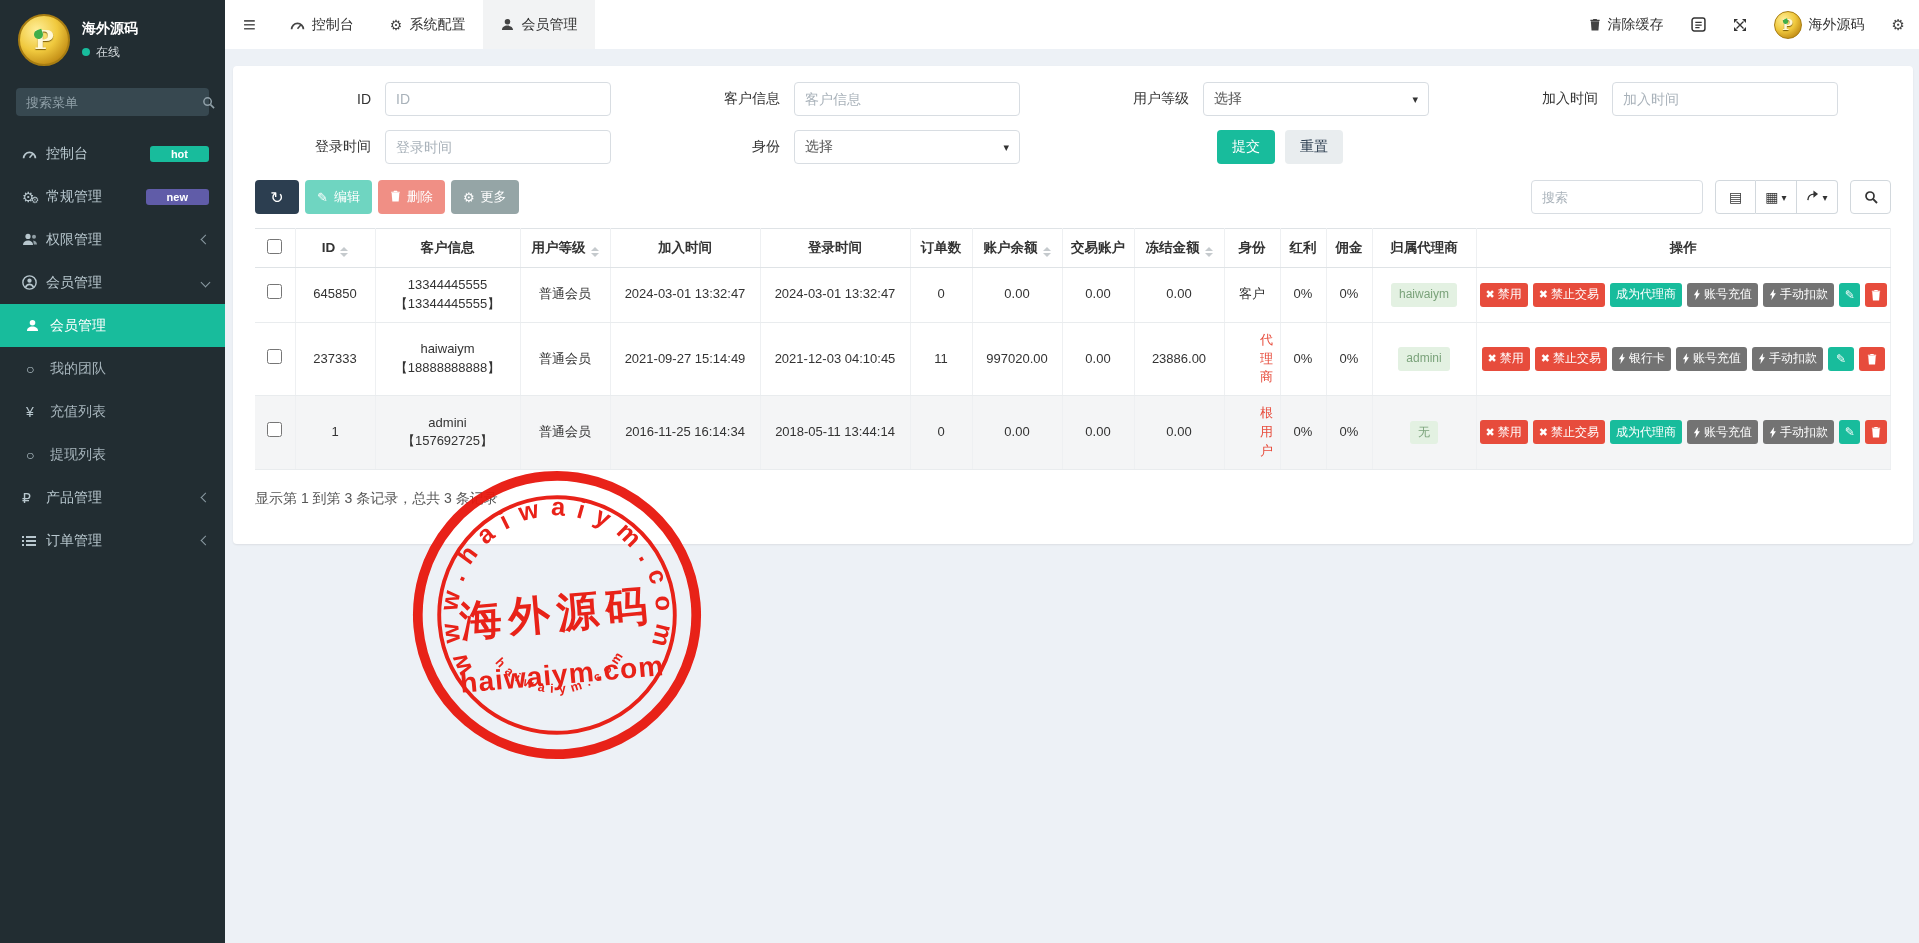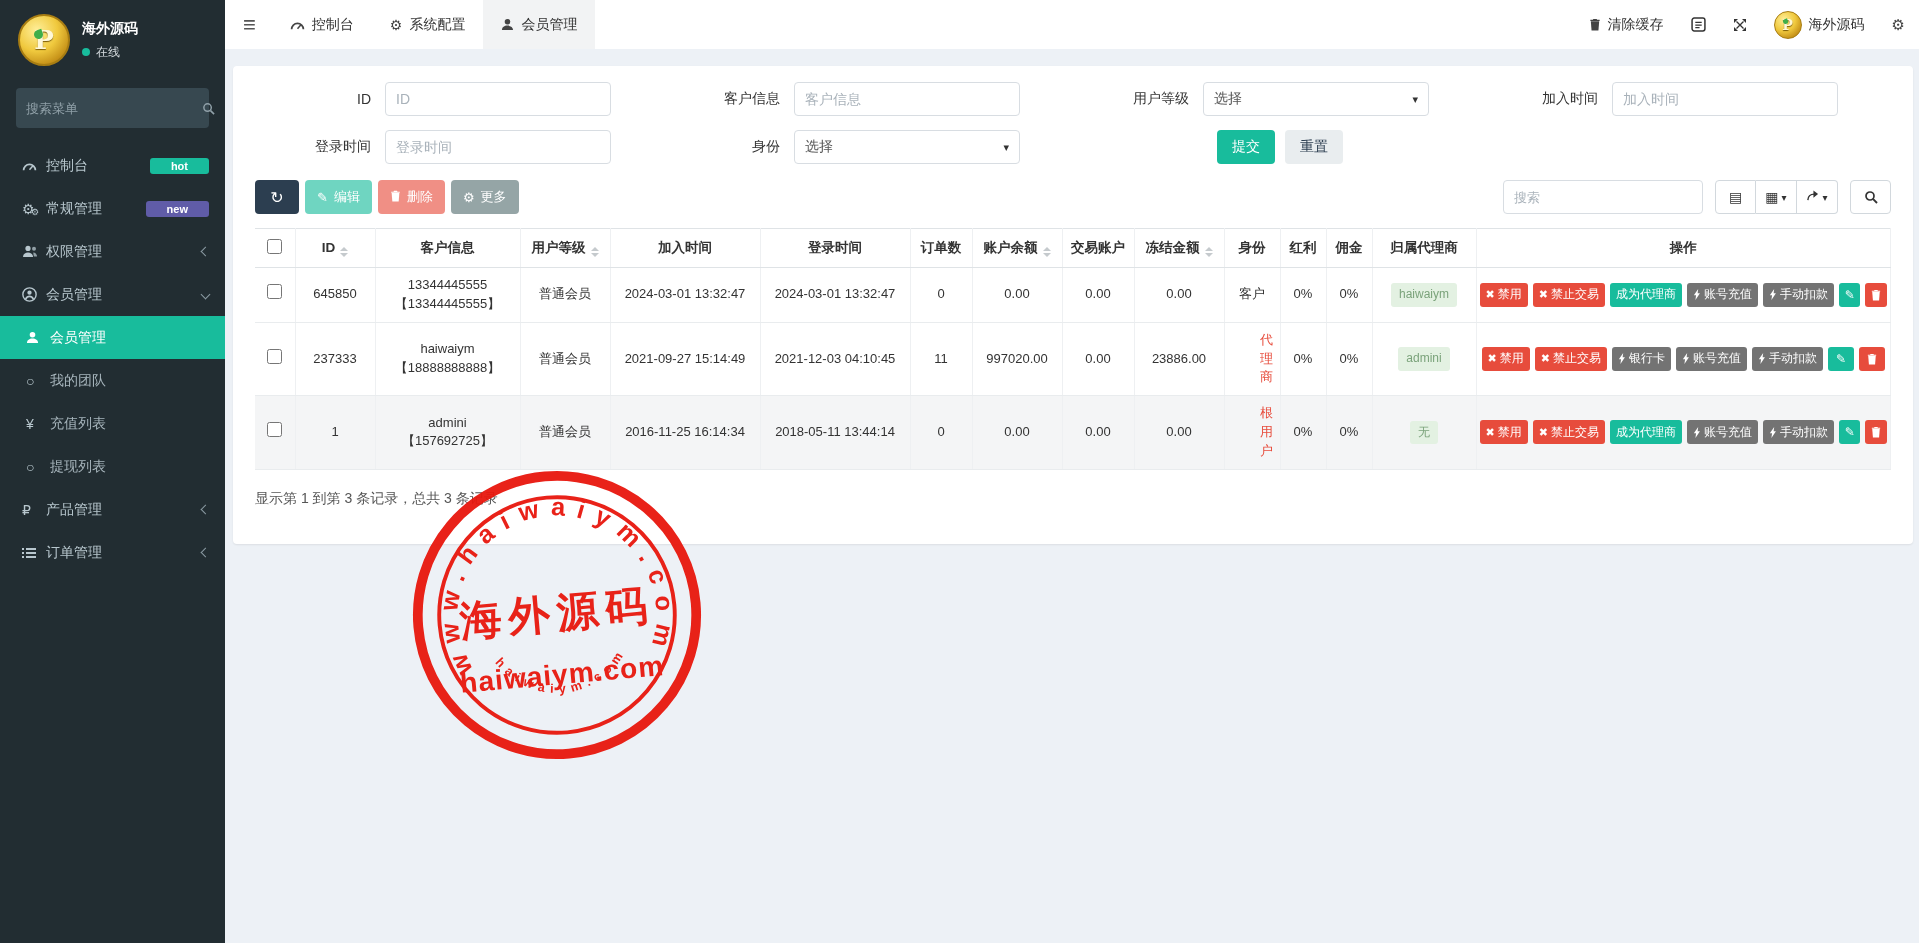--- a/index.html
+++ b/index.html
@@ -20,21 +20,21 @@
     text-shadow:0 1px 1px #7a5a06; }
   .coin i { position:absolute; left:14px; top:14px; width:9px; height:9px; border-radius:60% 0 60% 60%;
     background:#3fae4a; transform:rotate(-20deg); }
   .coin.small { width:28px; height:28px; flex:0 0 28px; border-width:1px; }
   .coin.small span { font-size:14px; }
   .coin.small i { width:5px; height:5px; left:8px; top:7px; }
   .uinfo { margin-left:12px; }
   .uname { color:#fff; font-size:14px; font-weight:bold; margin-bottom:6px; }
   .ustatus { font-size:12px; color:#d8dee1; display:flex; align-items:center; gap:6px; }
   .dot { width:8px; height:8px; border-radius:50%; background:#18bc9c; display:inline-block; }
-  .side-search { margin:10px 16px 16px 16px; background:#374850; border-radius:4px; height:40px;
+  .side-search { margin:10px 16px 16px 16px; background:#374850; border-radius:4px; height:28px;
     display:flex; align-items:center; padding:0 10px; }
   .side-search input { flex:1; background:transparent; border:none; outline:none; color:#ccd5da;
     font-size:13px; }
   .side-search input::placeholder { color:#90a0a8; }
   .side-search .sicon { color:#90a0a8; display:flex; }
   .menu { margin-top:6px; }
   .mitem { height:43px; display:flex; align-items:center; padding:0 16px 0 22px; font-size:14px;
     color:#b8c7ce; cursor:pointer; }
   .mitem .mi { width:24px; flex:0 0 24px; display:flex; align-items:center; color:#b8c7ce; font-size:14px; }
   .mitem .lbl { flex:1; }
@@ -90,21 +90,21 @@
   
   .toolbar { display:flex; align-items:center; padding:0 22px; margin-top:16px; }
   .tleft { display:flex; gap:6px; }
   .tb { border:none; border-radius:4px; height:34px; color:#fff; font-size:13px; cursor:pointer;
     display:inline-flex; align-items:center; gap:6px; padding:0 12px; }
   .tb-refresh { background:#2c3e50; width:44px; justify-content:center; font-size:16px; }
   .tb-edit { background:#18bc9c; opacity:.62; }
   .tb-del  { background:#e74c3c; opacity:.62; }
   .tb-more { background:#95a5a6; }
   .tright { margin-left:auto; display:flex; align-items:center; }
-  .tsearch { width:200px; height:34px; border:1px solid #d8dde2; border-radius:4px; padding:0 10px;
+  .tsearch { width:172px; height:34px; border:1px solid #d8dde2; border-radius:4px; padding:0 10px;
     font-size:13px; color:#555; outline:none; }
   .tsearch::placeholder { color:#a9b2ba; }
   .bgroup { display:flex; margin-left:12px; }
   .gbtn { width:41px; height:34px; background:#fff; border:1px solid #d2d8dd; display:flex;
     align-items:center; justify-content:center; gap:3px; color:#333; cursor:pointer; font-size:14px; }
   .bgroup .gbtn + .gbtn { border-left:none; }
   .bgroup .gbtn:first-child { border-radius:4px 0 0 4px; }
   .bgroup .gbtn:last-child { border-radius:0 4px 4px 0; }
   .gbtn.single { border-radius:4px; margin-left:12px; }
   .gbtn .car { font-size:10px; }

